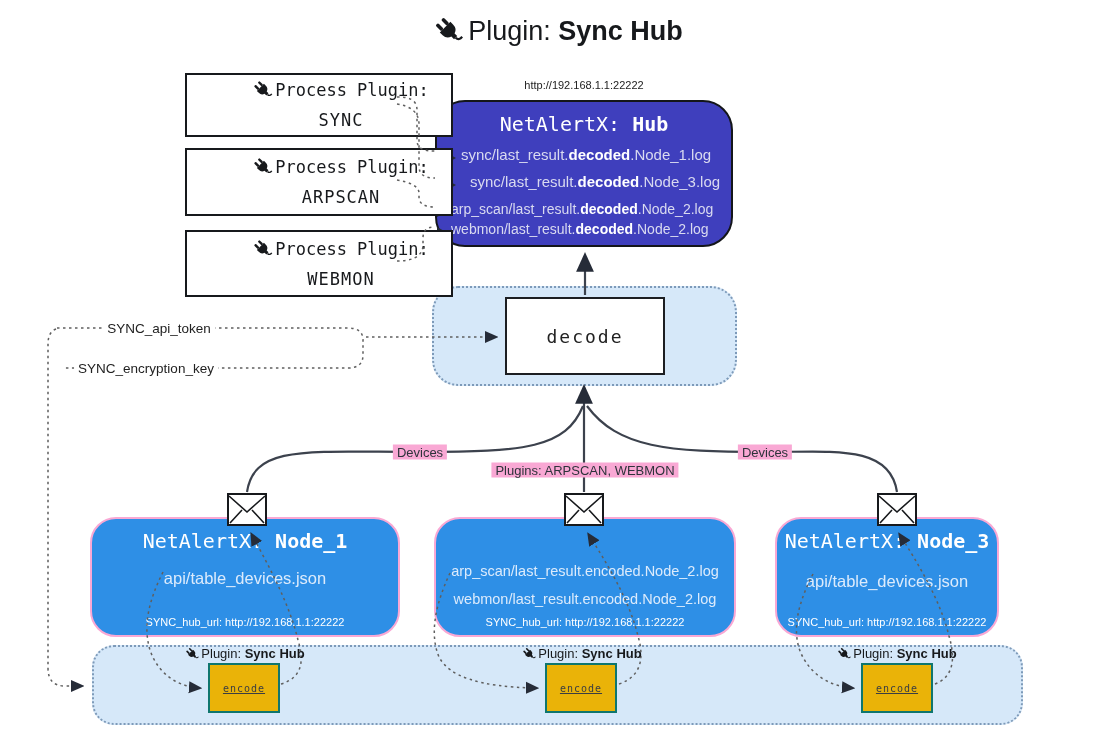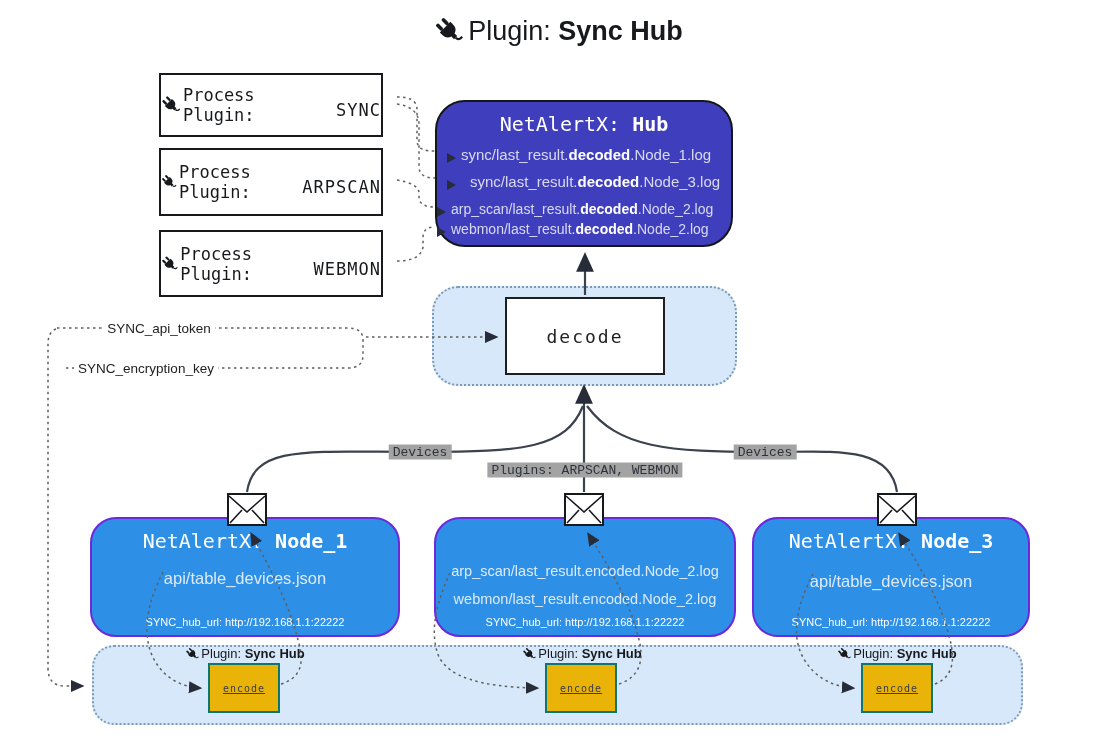--- a/index.html
+++ b/index.html
@@ -10,23 +10,23 @@
   .mono{font-family:"DejaVu Sans Mono",monospace;}
   .abs{position:absolute;}
   svg.iconsvg{display:inline-block;vertical-align:middle;}
 
   
   .page-title{left:0;right:0;top:16px;text-align:center;font-size:27px;color:#17191c;z-index:4;}
   .page-title .t-name{font-weight:bold;}
   .page-title .plug{width:30px;height:30px;margin-right:4px;position:relative;top:-2px;}
 
   
-  .proc{left:159px;width:220px;background:#fff;border:2px solid #17191c;z-index:3;
-        display:flex;flex-direction:row;align-items:center;justify-content:center;
-        font-size:17px;}
+  .proc{left:185px;width:220px;background:#fff;border:2px solid #17191c;z-index:3;
+        display:flex;flex-direction:column;align-items:center;justify-content:center;
+        font-size:17px;padding-left:44px;}
   .proc .l1{display:flex;align-items:center;gap:2px;}
   .proc .plug{width:20px;height:20px;}
   .proc .pname{margin-top:10px;letter-spacing:1px;}
 
   
   .hub-url{left:435px;width:298px;top:79px;text-align:center;font-size:11px;color:#222;z-index:3;}
   .hub{left:435px;top:100px;width:298px;height:147px;border-radius:30px;
        background:var(--hub-bg,#3f3fbd);border:2px solid #14161a;z-index:2;box-sizing:border-box;}
   .hub-title{position:absolute;top:10px;left:0;right:0;text-align:center;color:#fff;font-size:20px;}
   .hub-title .t-name{font-weight:bold;}
@@ -46,26 +46,26 @@
   .decode-panel{left:432px;top:286px;width:305px;height:100px;border-radius:26px;}
   .decode-box{left:505px;top:297px;width:160px;height:78px;background:#fff;border:2px solid #1c1e22;
               box-sizing:border-box;z-index:2;display:flex;align-items:center;justify-content:center;
               font-size:18px;letter-spacing:2px;color:#222;}
 
   
   .cfg{transform:translateX(-50%);background:#fff;padding:0 4px;font-size:13.5px;color:#222;
        z-index:6;white-space:nowrap;}
 
   
-  .edge-label{transform:translate(-50%,-50%);background:#a3a3a3;padding:0 4px;font-size:13px;
-              color:#2e333b;z-index:6;white-space:nowrap;font-family:Liberation Mono, monospace;}
+  .edge-label{transform:translate(-50%,-50%);background:#f9a8d4;padding:0 4px;font-size:13px;
+              color:#2e333b;z-index:6;white-space:nowrap;}
 
   
   .node{top:517px;height:120px;border-radius:26px;background:var(--node-bg,#2e8fe6);
-        border:2px solid #6d28d9;z-index:2;box-sizing:border-box;}
+        border:2px solid #f9a8d4;z-index:2;box-sizing:border-box;}
   .node-title{position:absolute;top:10px;left:0;right:0;text-align:center;color:#fff;font-size:20px;white-space:nowrap;}
   .node-title .t-name{font-weight:bold;}
   .node-file{position:absolute;left:0;right:0;text-align:center;color:#dcebfc;white-space:nowrap;}
   .node-hub-url{position:absolute;bottom:7px;left:0;right:0;text-align:center;color:#fff;font-size:11px;}
 
   .envelope{z-index:6;}
 
   
   .encode-panel{left:92px;top:645px;width:931px;height:80px;border-radius:22px;}
   .encode-box{top:663px;width:72px;height:50px;background:#eab308;border:2px solid #0f766e;
@@ -158,20 +158,21 @@
   <div class="abs proc mono" style="top:230px;height:63px;">
     <div class="l1">
         <svg class="iconsvg plug">
           <use href="#plug"></use>
         </svg>
         <span>Process Plugin:</span>
       </div>
     <div class="pname">WEBMON</div>
   </div>
 
+  <div class="abs hub-url">http://192.168.1.1:22222</div>
   <div class="abs hub">
     <div class="hub-title mono">
       <span>NetAlertX:</span>
       <span class="t-name">Hub</span>
     </div>
     <div class="hub-line hl0">
         <span class="tri"></span>
         <span><span>sync/last_result.</span><span class="b">decoded</span><span>.Node_1.log</span></span>
       </div>
     <div class="hub-line hl1">
@@ -203,21 +204,21 @@
       <span>NetAlertX:</span> <span class="t-name">Node_1</span>
     </div>
     <div class="node-file" style="top:50px;font-size:16.5px;">api/table_devices.json</div>
     <div class="node-hub-url">SYNC_hub_url: http://192.168.1.1:22222</div>
   </div>
   <div class="abs node" style="left:434px;width:302px;">
     <div class="node-file" style="top:44px;font-size:14.5px;">arp_scan/last_result.encoded.Node_2.log</div>
     <div class="node-file" style="top:72px;font-size:14.5px;">webmon/last_result.encoded.Node_2.log</div>
     <div class="node-hub-url">SYNC_hub_url: http://192.168.1.1:22222</div>
   </div>
-  <div class="abs node" style="left:752px;width:278px;padding-left:35px;">
+  <div class="abs node" style="left:775px;width:224px;padding-left:35px;">
     <div class="node-title mono">
       <span>NetAlertX:</span> <span class="t-name">Node_3</span>
     </div>
     <div class="node-file" style="top:53px;font-size:16.5px;">api/table_devices.json</div>
     <div class="node-hub-url">SYNC_hub_url: http://192.168.1.1:22222</div>
   </div>
 
   <svg class="abs iconsvg envelope" style="left:227px;top:493px;" width="40" height="33">
       <use href="#envelope"></use>
     </svg>

